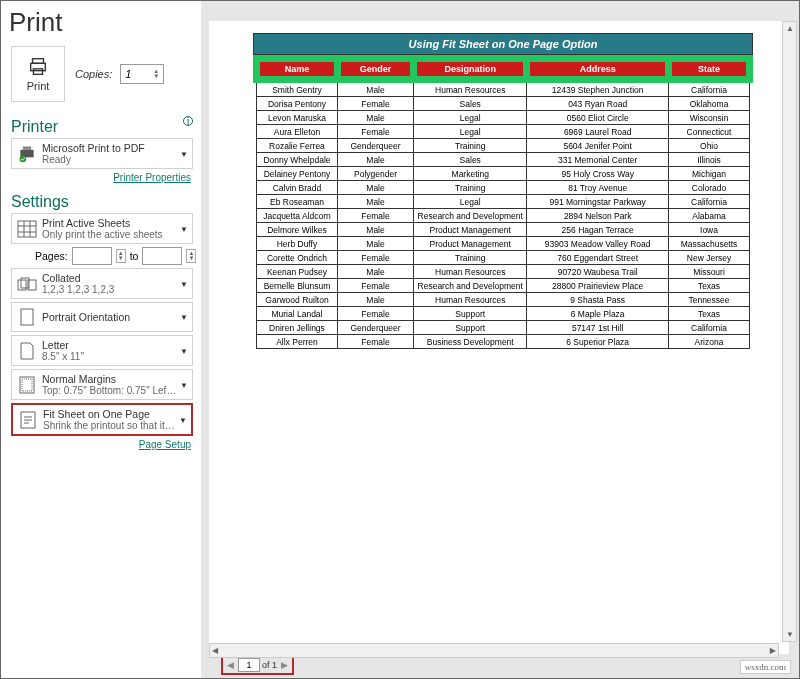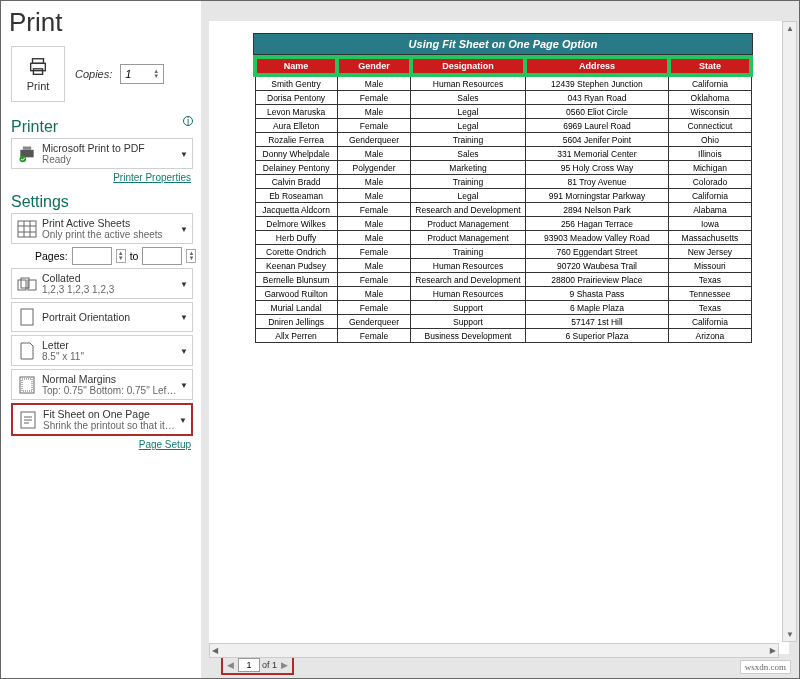--- a/index.html
+++ b/index.html
@@ -36,21 +36,21 @@
   .pager { height:22px; display:flex; align-items:center; gap:0; padding-left:12px;}
   .pager-box { border:2px solid #b02a2a; display:flex; align-items:center; padding:0 2px; height:20px; gap:2px;}
   .pager-box .arw { font-size:9px; color:#888; padding:0 2px; cursor:pointer;}
   .pager-box .pg-input { width:22px; height:14px; border:1px solid #999; font-size:9px; text-align:center; padding:0;}
   .pager-box .of { font-size:9px; color:#333;}
   .watermark { position:absolute; right:8px; bottom:4px; background:#fff; border:1px solid #ccc; font-size:9px; color:#666; padding:1px 4px;font-family:Liberation Serif, serif;}
   
   .sheet { width: 500px; }
   .sheet-title { background:#277a86; color:#fff; font-weight:bold; font-style:italic; font-size:11px; text-align:center; padding:4px 0; border:1px solid #333;}
   .tbl { width:100%; border-collapse:collapse; font-size:8.5px; }
-  .tbl th { background:#cc1b1b; color:#fff; font-weight:bold; padding:2px 18px; border:4px solid #22c55e; font-size:9px;}
+  .tbl th { background:#cc1b1b; color:#fff; font-weight:bold; padding:2px 18px; border:7px solid #22c55e; font-size:9px;}
   .tbl td { border:1px solid #333; padding:1.5px 2px; text-align:center; color:#000; white-space:nowrap;}
   .tbl td:nth-child(1){width:16%;}
   .tbl td:nth-child(2){width:13%;}
   .tbl td:nth-child(3){width:22%;}
   .tbl td:nth-child(4){width:28%;}
   .tbl td:nth-child(5){width:16%;}
 </style>
 </head>
 <body>
 

